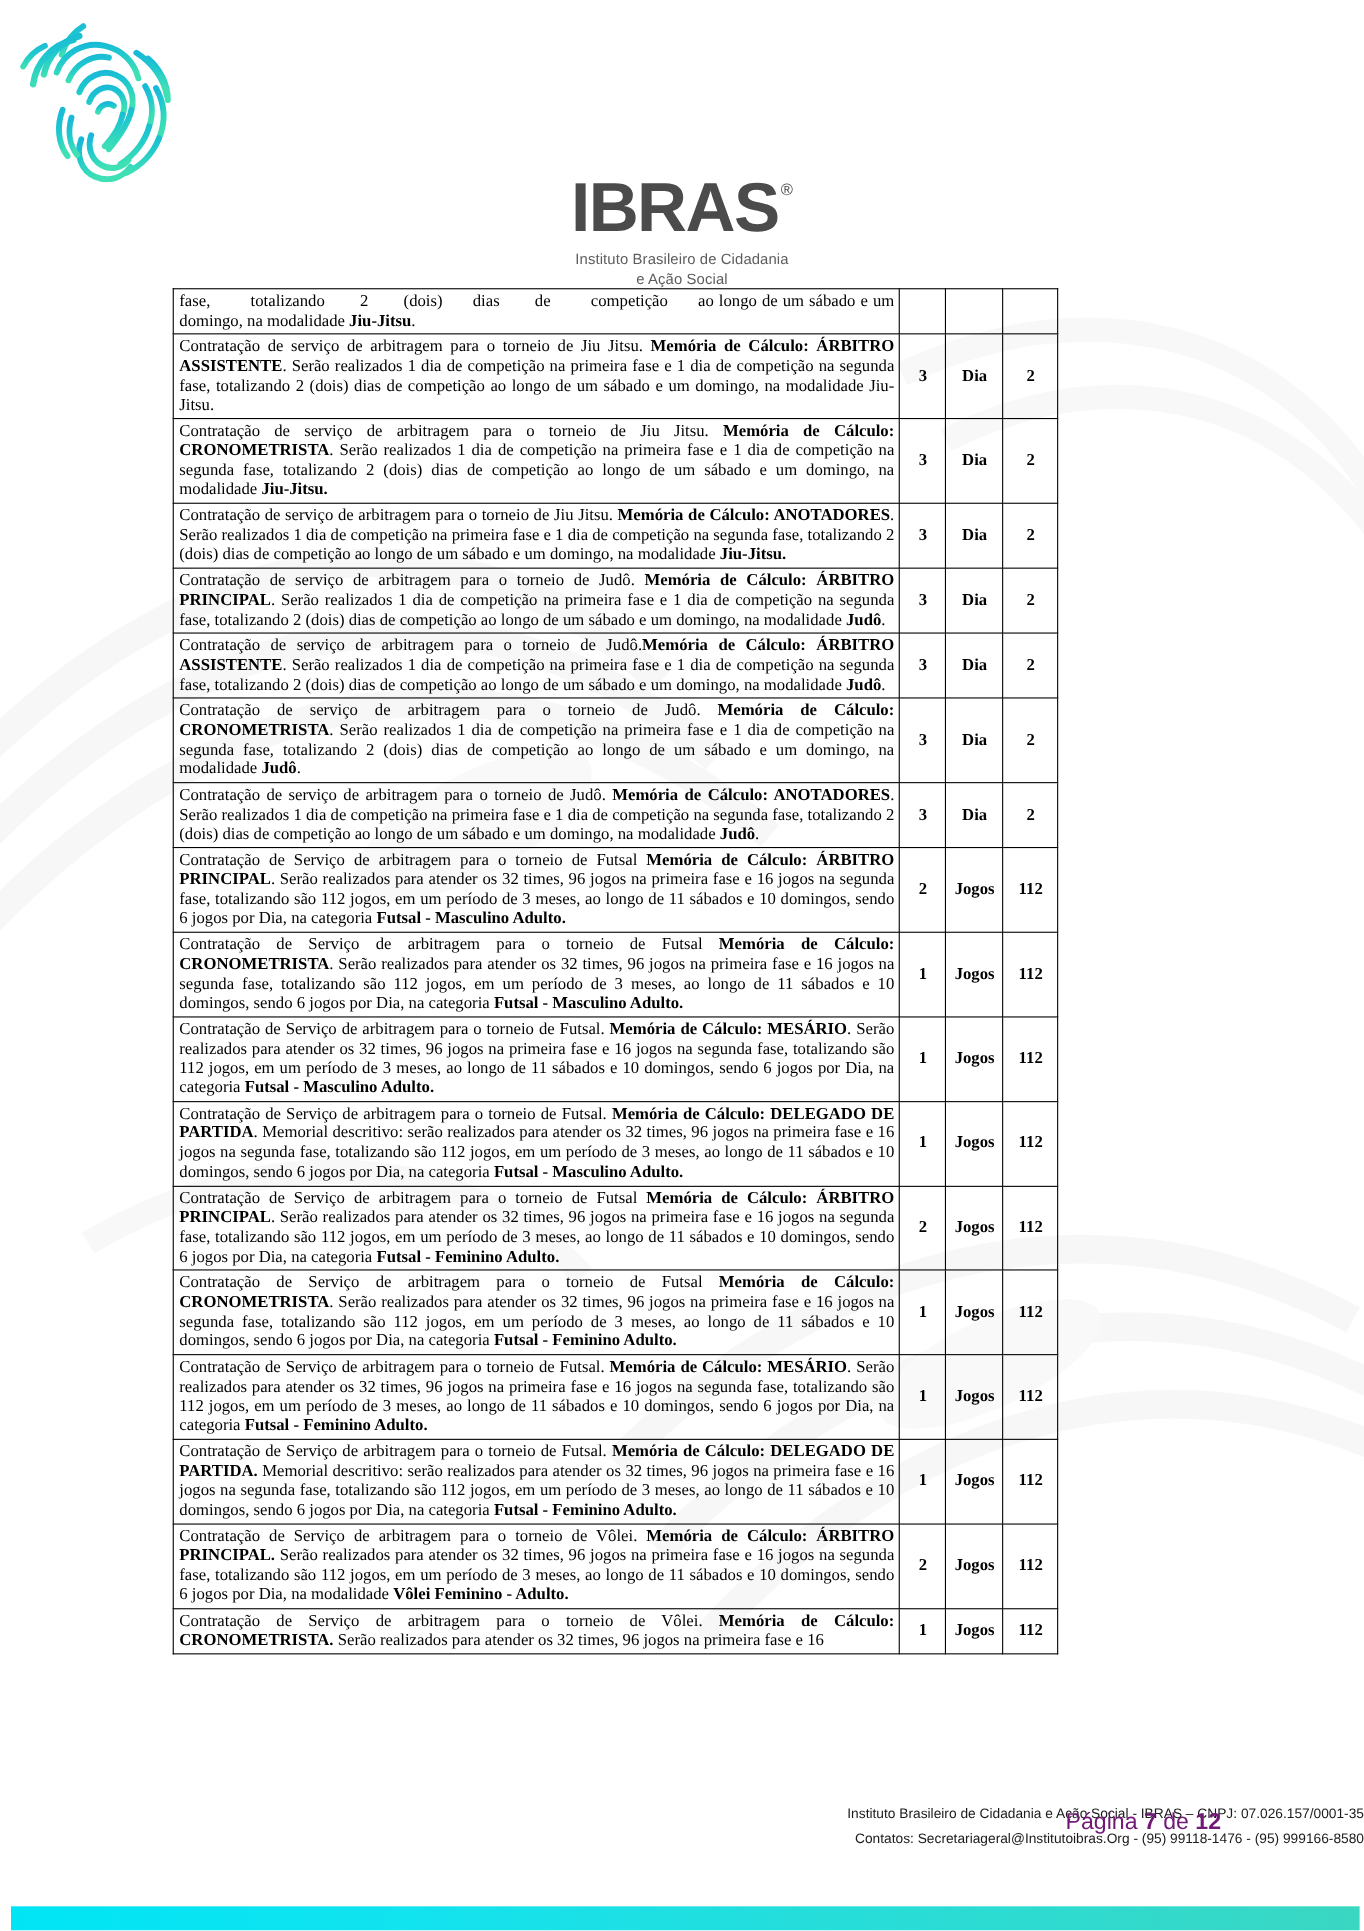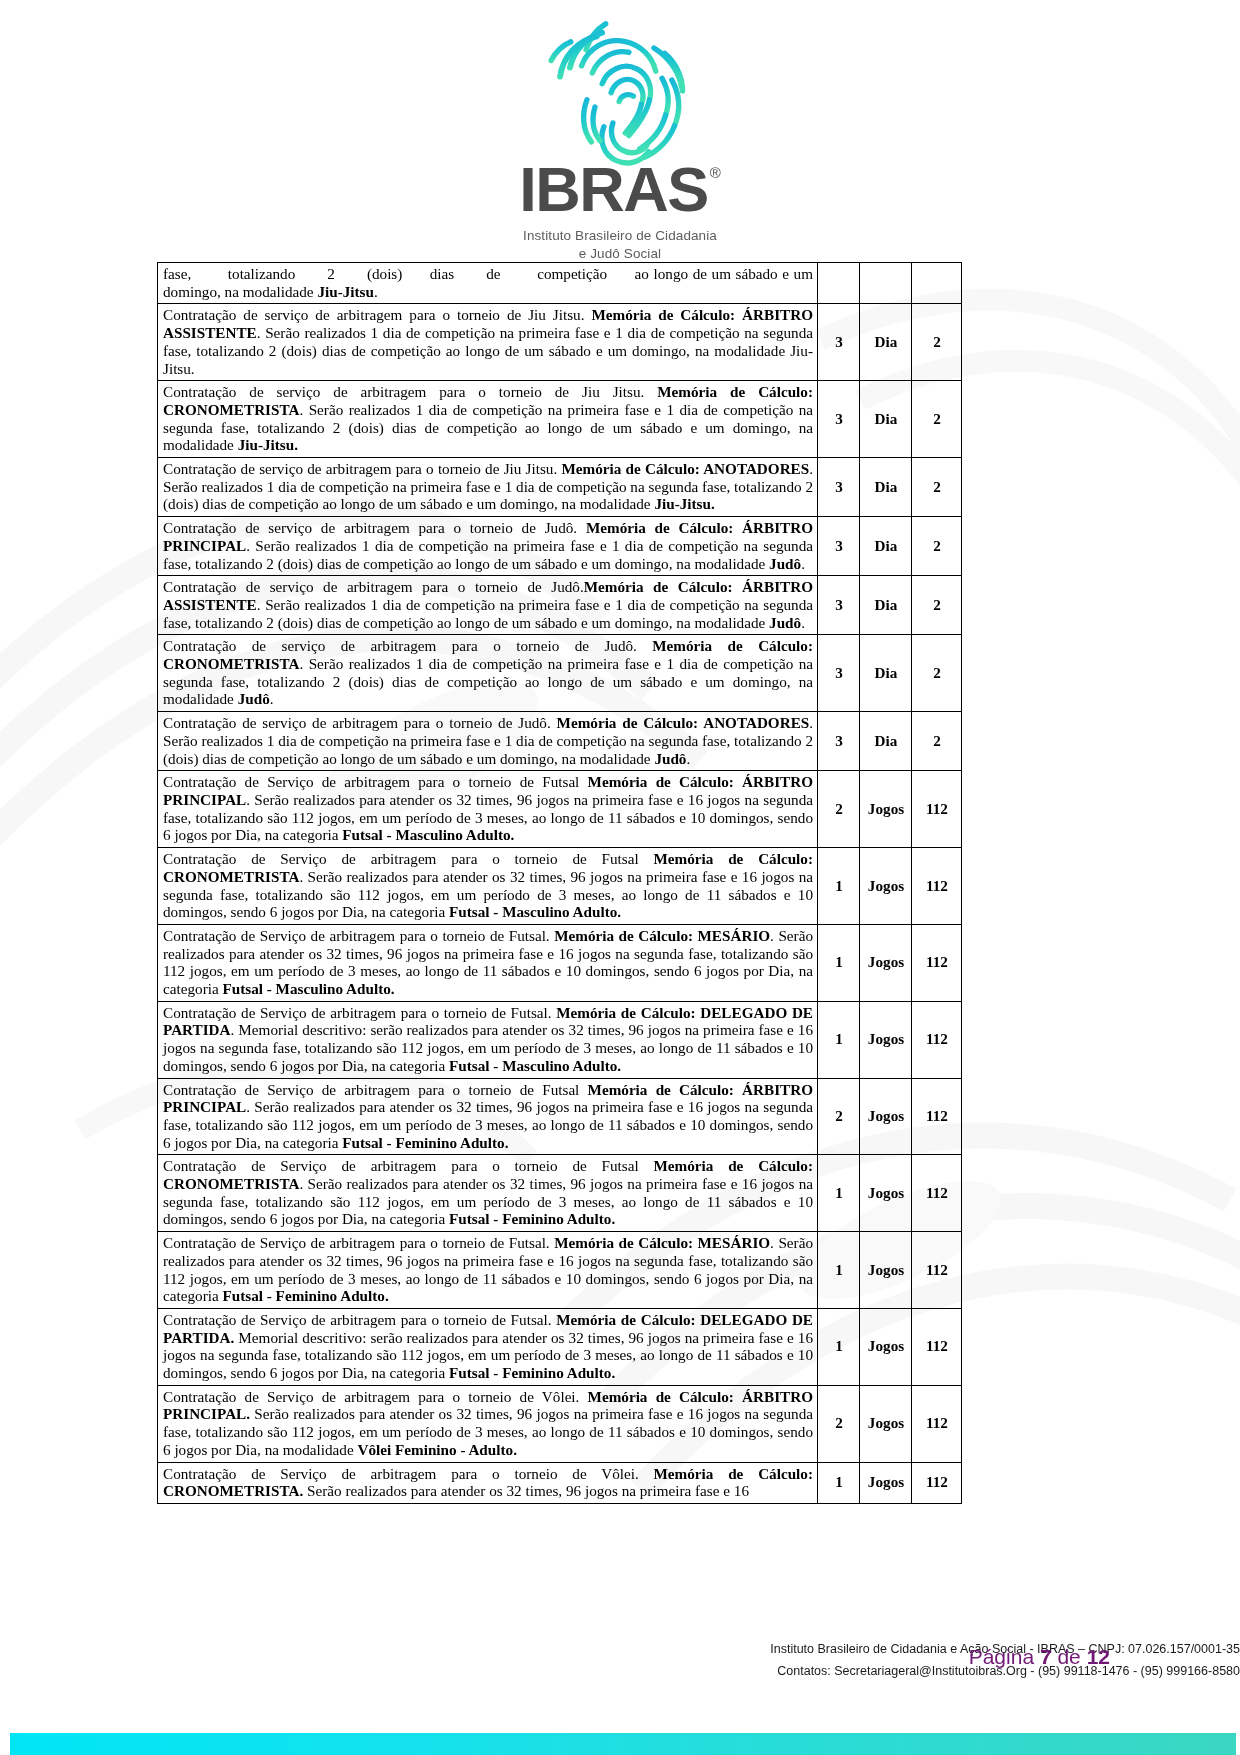--- a/index.html
+++ b/index.html
@@ -37,21 +37,20 @@
   }
   .watermark svg { display:block; }
 
   
   .logo-block {
     position: absolute;
     left: 0; right: 0;
     top: 14px;
     display: flex;
     flex-direction: column;
-    align-items: center;
     z-index: 3;
   }
   .logo-mark { width: 180px; height: 152px; display:block; }
   .logo-word {
     display: flex;
     align-items: flex-start;
     justify-content: center;
     margin-top: -6px;
   }
   .logo-word-text {
@@ -228,21 +227,21 @@
         <path d="M72 104 C 68 118, 70 132, 78 142"></path>
         <path d="M63 96 C 57 112, 58 130, 68 143"></path>
       </g>
     </svg>
     <div class="logo-word">
       <span class="logo-word-text">IBRAS</span>
       <span class="logo-reg">®</span>
     </div>
     <div class="logo-sub">
       <div>Instituto Brasileiro de Cidadania</div>
-      <div>e Judô Social</div>
+      <div>e Ação Social</div>
     </div>
   </div>
 
   <div class="table-wrap">
     <table class="spec">
       <tbody>
           <tr class="partial">
             <td class="desc">fase,&nbsp;&nbsp;&nbsp;&nbsp;&nbsp;&nbsp;&nbsp; totalizando&nbsp;&nbsp;&nbsp;&nbsp;&nbsp;&nbsp; 2&nbsp;&nbsp;&nbsp;&nbsp;&nbsp;&nbsp; (dois)&nbsp;&nbsp;&nbsp;&nbsp;&nbsp; dias&nbsp;&nbsp;&nbsp;&nbsp;&nbsp;&nbsp; de&nbsp;&nbsp;&nbsp;&nbsp;&nbsp;&nbsp;&nbsp; competição&nbsp;&nbsp;&nbsp;&nbsp;&nbsp; ao longo de um sábado e um domingo, na modalidade <span class="b">Jiu-Jitsu</span>.</td>
             <td class="qty"></td>
             <td class="unit"></td>

